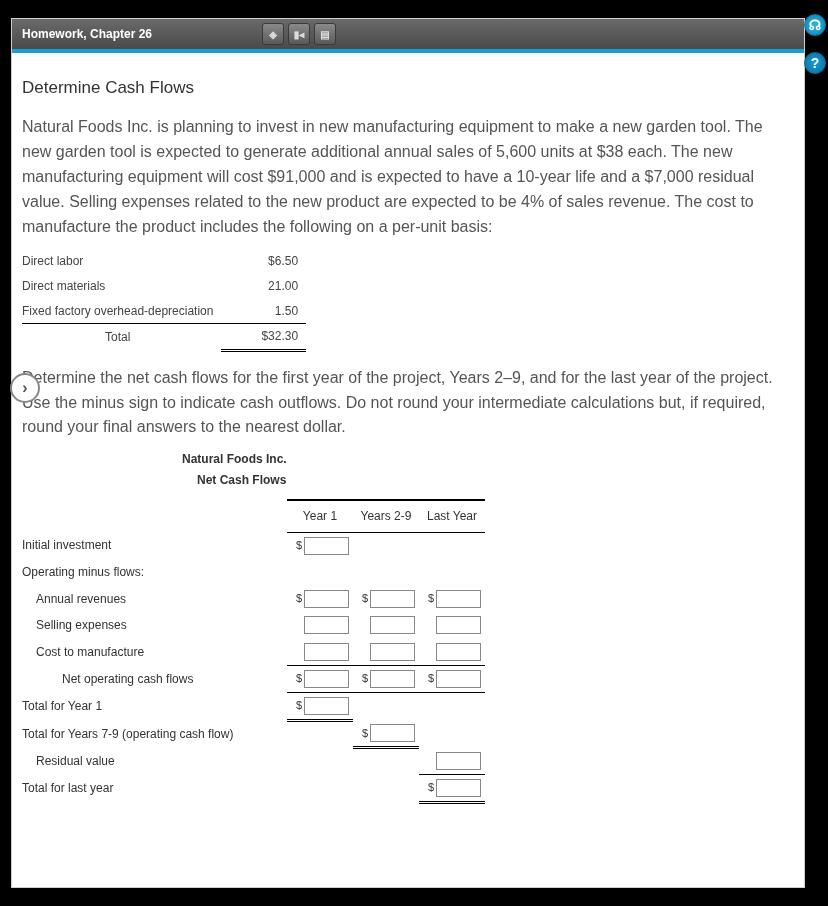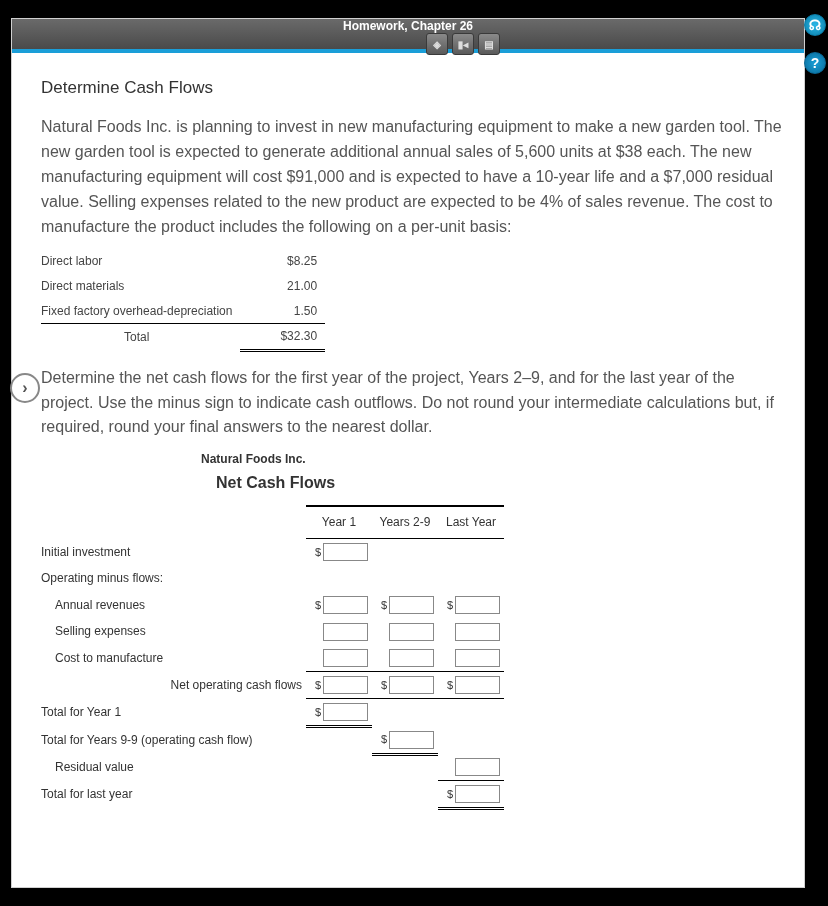--- a/index.html
+++ b/index.html
@@ -27,37 +27,36 @@
   .header-bar {
     background: linear-gradient(#6a6a6a,#4a4a4a);
     border-bottom: 4px solid #1a9ed8;
     height: 34px;
     display: flex;
     align-items: center;
     padding: 0 10px;
     color: #fff;
     font-size: 12px;
     font-weight: bold;
-    flex-direction: column;
   }
   .header-icons {
     display: flex;
     gap: 4px;
     margin-left: 110px;
   }
   .hi {
     width: 22px; height: 22px;
     background: linear-gradient(#8a8a8a,#5a5a5a);
     border: 1px solid #3a3a3a;
     border-radius: 3px;
     display:flex;align-items:center;justify-content:center;
     font-size:10px;color:#ddd;
   }
   .content {
-    padding: 22px 22px 10px 29px;
+    padding: 22px 22px 10px 10px;
     color: #555;
     font-size: 16px;
     line-height: 1.55;
   }
   .title {
     font-size: 17px;
     color: #333;
     margin-bottom: 14px;
   }
   .prob-text { margin-bottom: 10px; }
@@ -70,41 +69,41 @@
   table.costs td { padding: 3px 8px 3px 0; }
   table.costs td.num { text-align: right; padding-left: 40px; }
   table.costs tr.total td { border-top: 1px solid #000; }
   table.costs tr.total td.num { border-bottom: 3px double #000; }
   table.costs tr.total td.lab { text-align: center; }
   .wtitle {
     font-size: 12px; font-weight: bold; text-align: left;
     margin: 10px 0 2px 160px; color:#333;
   }
   .wsub {
-    font-size: 16px; font-weight: bold; text-align: left;
+    font-size: 12px; font-weight: bold; text-align: left;
     margin: 0 0 10px 175px; color:#333;
   }
   table.wks {
     font-size: 12px;
     color: #333;
     border-collapse: collapse;
     margin-top:6px;
   }
   table.wks th {
     font-weight: normal;
     text-align: center;
     padding: 6px 6px;
     border-top: 2px solid #000;
     border-bottom: 1px solid #000;
   }
   table.wks th.lab { width: 265px; text-align:left; border-top:none;border-bottom:none;}
   table.wks td { padding: 4px 4px; }
   table.wks td.lab { padding-left:0;margin-top:8px; }
   .ind1 { padding-left: 14px; }
-  .ind2 { padding-left: 40px; text-align: right; }
+  .ind2 { padding-left: 40px; }
   .inwrap { display:flex; align-items:center; gap:2px; justify-content:flex-end;}
   .inwrap input {
     width: 45px; height: 18px;
     border: 1px solid #888;
     background: #fff;
     font-size: 11px;
     padding: 1px 2px;
   }
   .ds { font-size:11px; }
   .subline td.cell { border-bottom: 1px solid #000; }
@@ -156,21 +155,21 @@
     </div>
 
     <div class="content">
       <div class="title">Determine Cash Flows</div>
       <p class="prob-text">Natural Foods Inc. is planning to invest in new manufacturing equipment to make a new garden tool. The new garden tool is expected to generate additional annual sales of 5,600 units at $38 each. The new manufacturing equipment will cost $91,000 and is expected to have a 10-year life and a $7,000 residual value. Selling expenses related to the new product are expected to be 4% of sales revenue. The cost to manufacture the product includes the following on a per-unit basis:</p>
 
       <table class="costs">
         <tbody>
             <tr>
               <td class="lab">Direct labor</td>
-              <td class="num">$8.25</td>
+              <td class="num">$6.50</td>
             </tr>
         <tr>
               <td class="lab">Direct materials</td>
               <td class="num">21.00</td>
             </tr>
         <tr>
               <td class="lab">Fixed factory overhead-depreciation</td>
               <td class="num">1.50</td>
             </tr>
         <tr class="total">
@@ -301,21 +300,21 @@
           <td class="cell">
                 <div class="inwrap">
                   <span class="ds">$</span>
                   <input style="">
                 </div>
               </td>
           <td></td>
               <td></td>
         </tr>
         <tr class="dbline">
-          <td class="lab">Total for Years 9-9 (operating cash flow)</td>
+          <td class="lab">Total for Years 7-9 (operating cash flow)</td>
           <td></td>
           <td class="cell">
                 <div class="inwrap">
                   <span class="ds">$</span>
                   <input style="">
                 </div>
               </td>
           <td></td>
         </tr>
         <tr class="subline">

